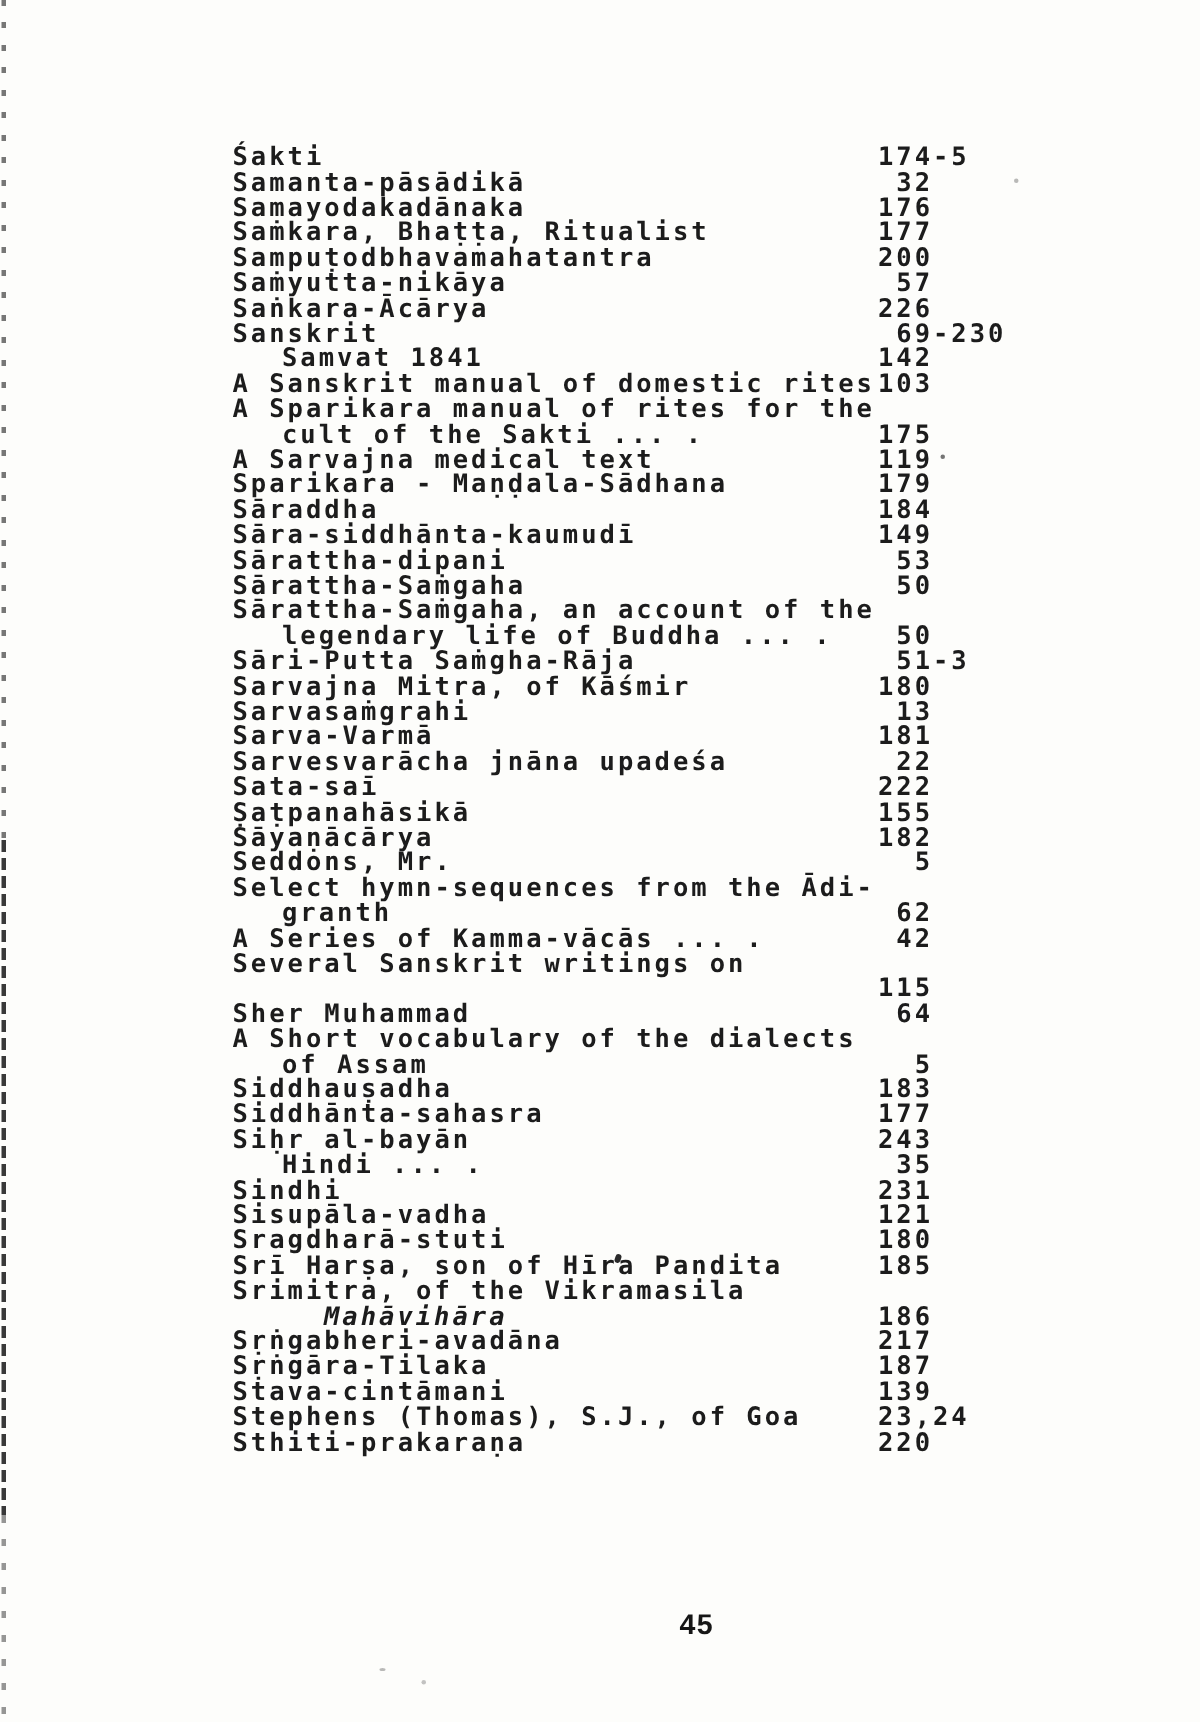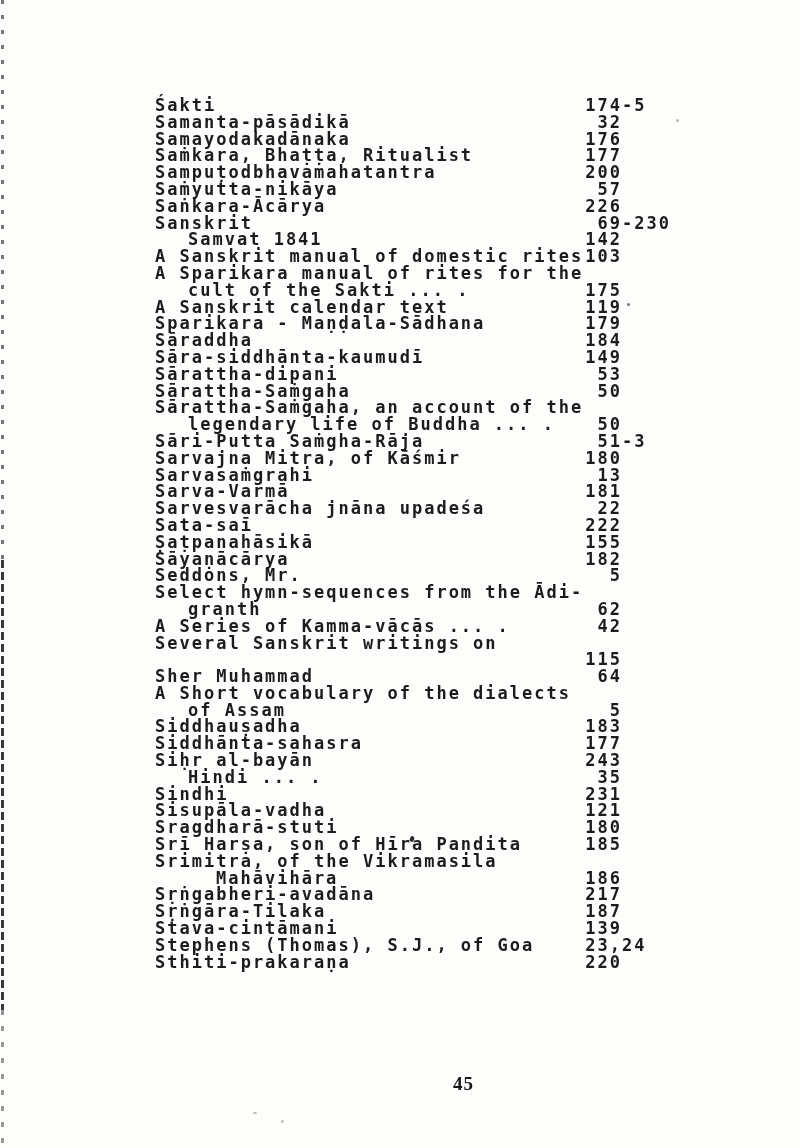--- a/index.html
+++ b/index.html
@@ -34,28 +34,28 @@
   .row{
     position:relative;
     height:16.8px;
     line-height:16.8px;
     font-size:17px;
     letter-spacing:2px;
     white-space:pre;
   }
   .entry-text{position:absolute;left:133px;top:0;}
   .row.indent-1 .entry-text{left:166px;}
-  .row.indent-2 .entry-text{left:194px;}
+  .row.indent-2 .entry-text{left:194px;font-style:italic;}
   .pg-main{position:absolute;top:0;right:200px;}   
   .pg-suffix{position:absolute;top:0;left:600px;}  
   
   .folio{
     position:absolute;
     top:1073px;left:453px;
-    font-family:Liberation Serif, serif;
+    font-family:Liberation Sans, sans-serif;
     font-weight:700;
     font-size:19px;
     letter-spacing:1px;
     color:#161616;
   }
   
   .speck{position:absolute;background:#3a3a3a;border-radius:50%;}
   .speck.s1{left:410px;top:836px;width:4px;height:6px;border-radius:2px;transform:rotate(18deg);background:#2a2a2a;}
   .speck.s2{left:627px;top:303px;width:3px;height:3px;opacity:.7;}
   .speck.s3{left:253px;top:1112px;width:4px;height:2px;opacity:.35;}
@@ -140,21 +140,21 @@
     <span class="pg-suffix"></span>
   </div>
 
   <div class="row indent-1">
     <span class="entry-text">cult of the Sakti ... .</span>
     <span class="pg-main">175</span>
     <span class="pg-suffix"></span>
   </div>
 
   <div class="row indent-0">
-    <span class="entry-text">A Sanskrit calendar text</span>
+    <span class="entry-text">A Sarvajna medical text</span>
     <span class="pg-main">119</span>
     <span class="pg-suffix"></span>
   </div>
 
   <div class="row indent-0">
     <span class="entry-text">Sparikara - Maṇḍala-Sādhana</span>
     <span class="pg-main">179</span>
     <span class="pg-suffix"></span>
   </div>
 

